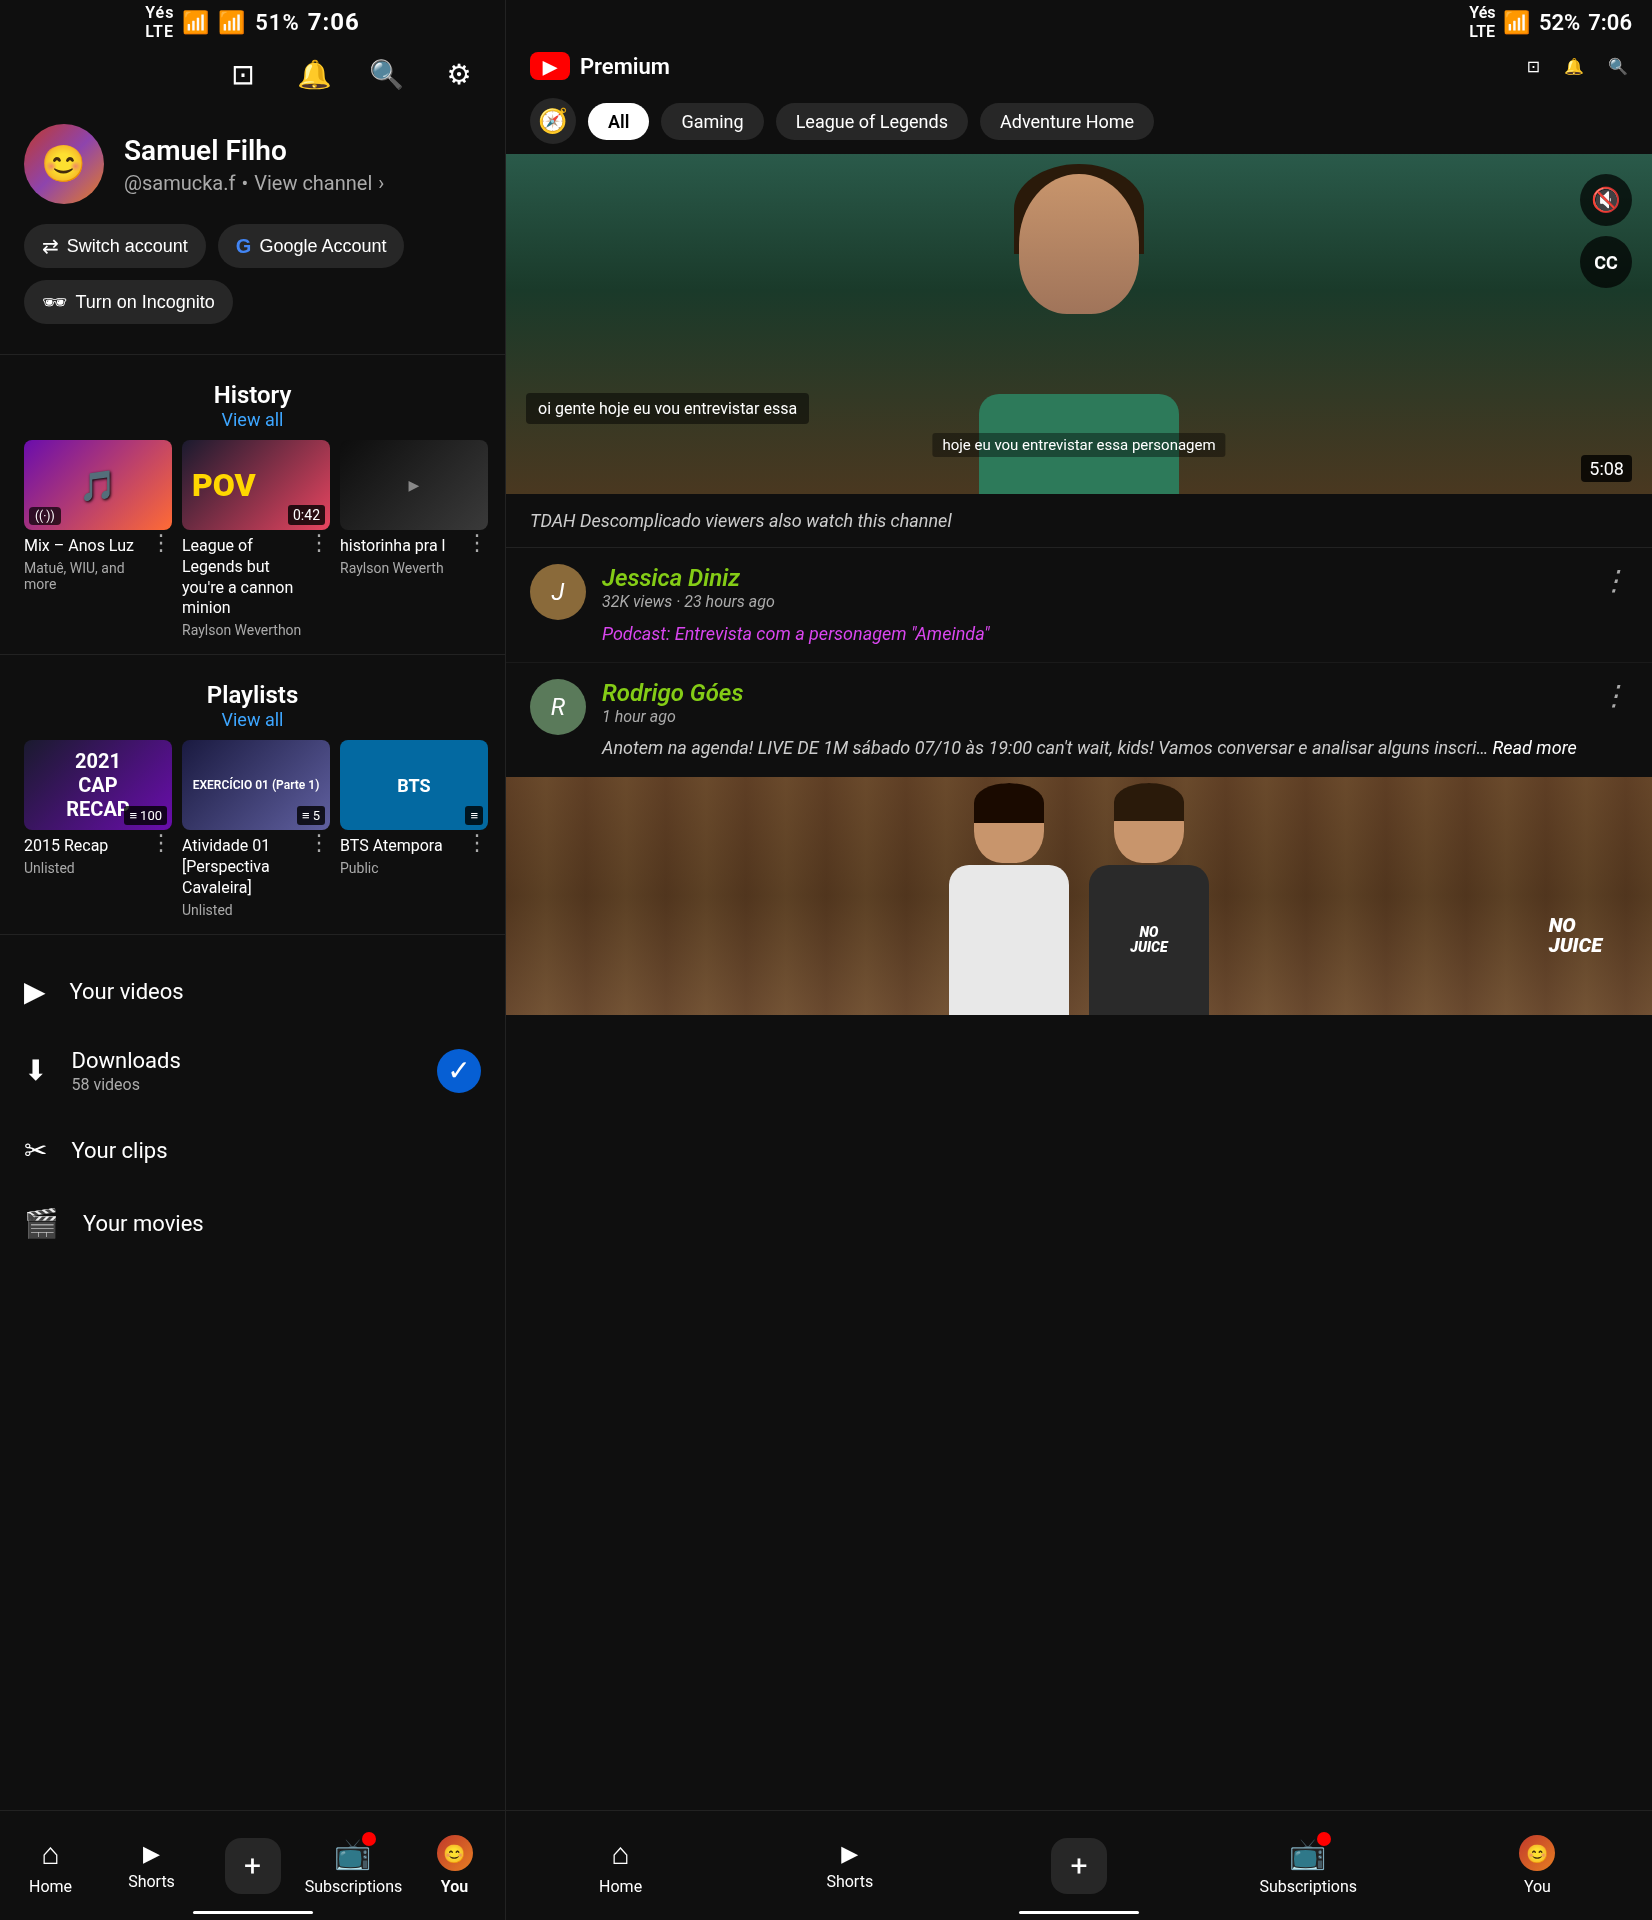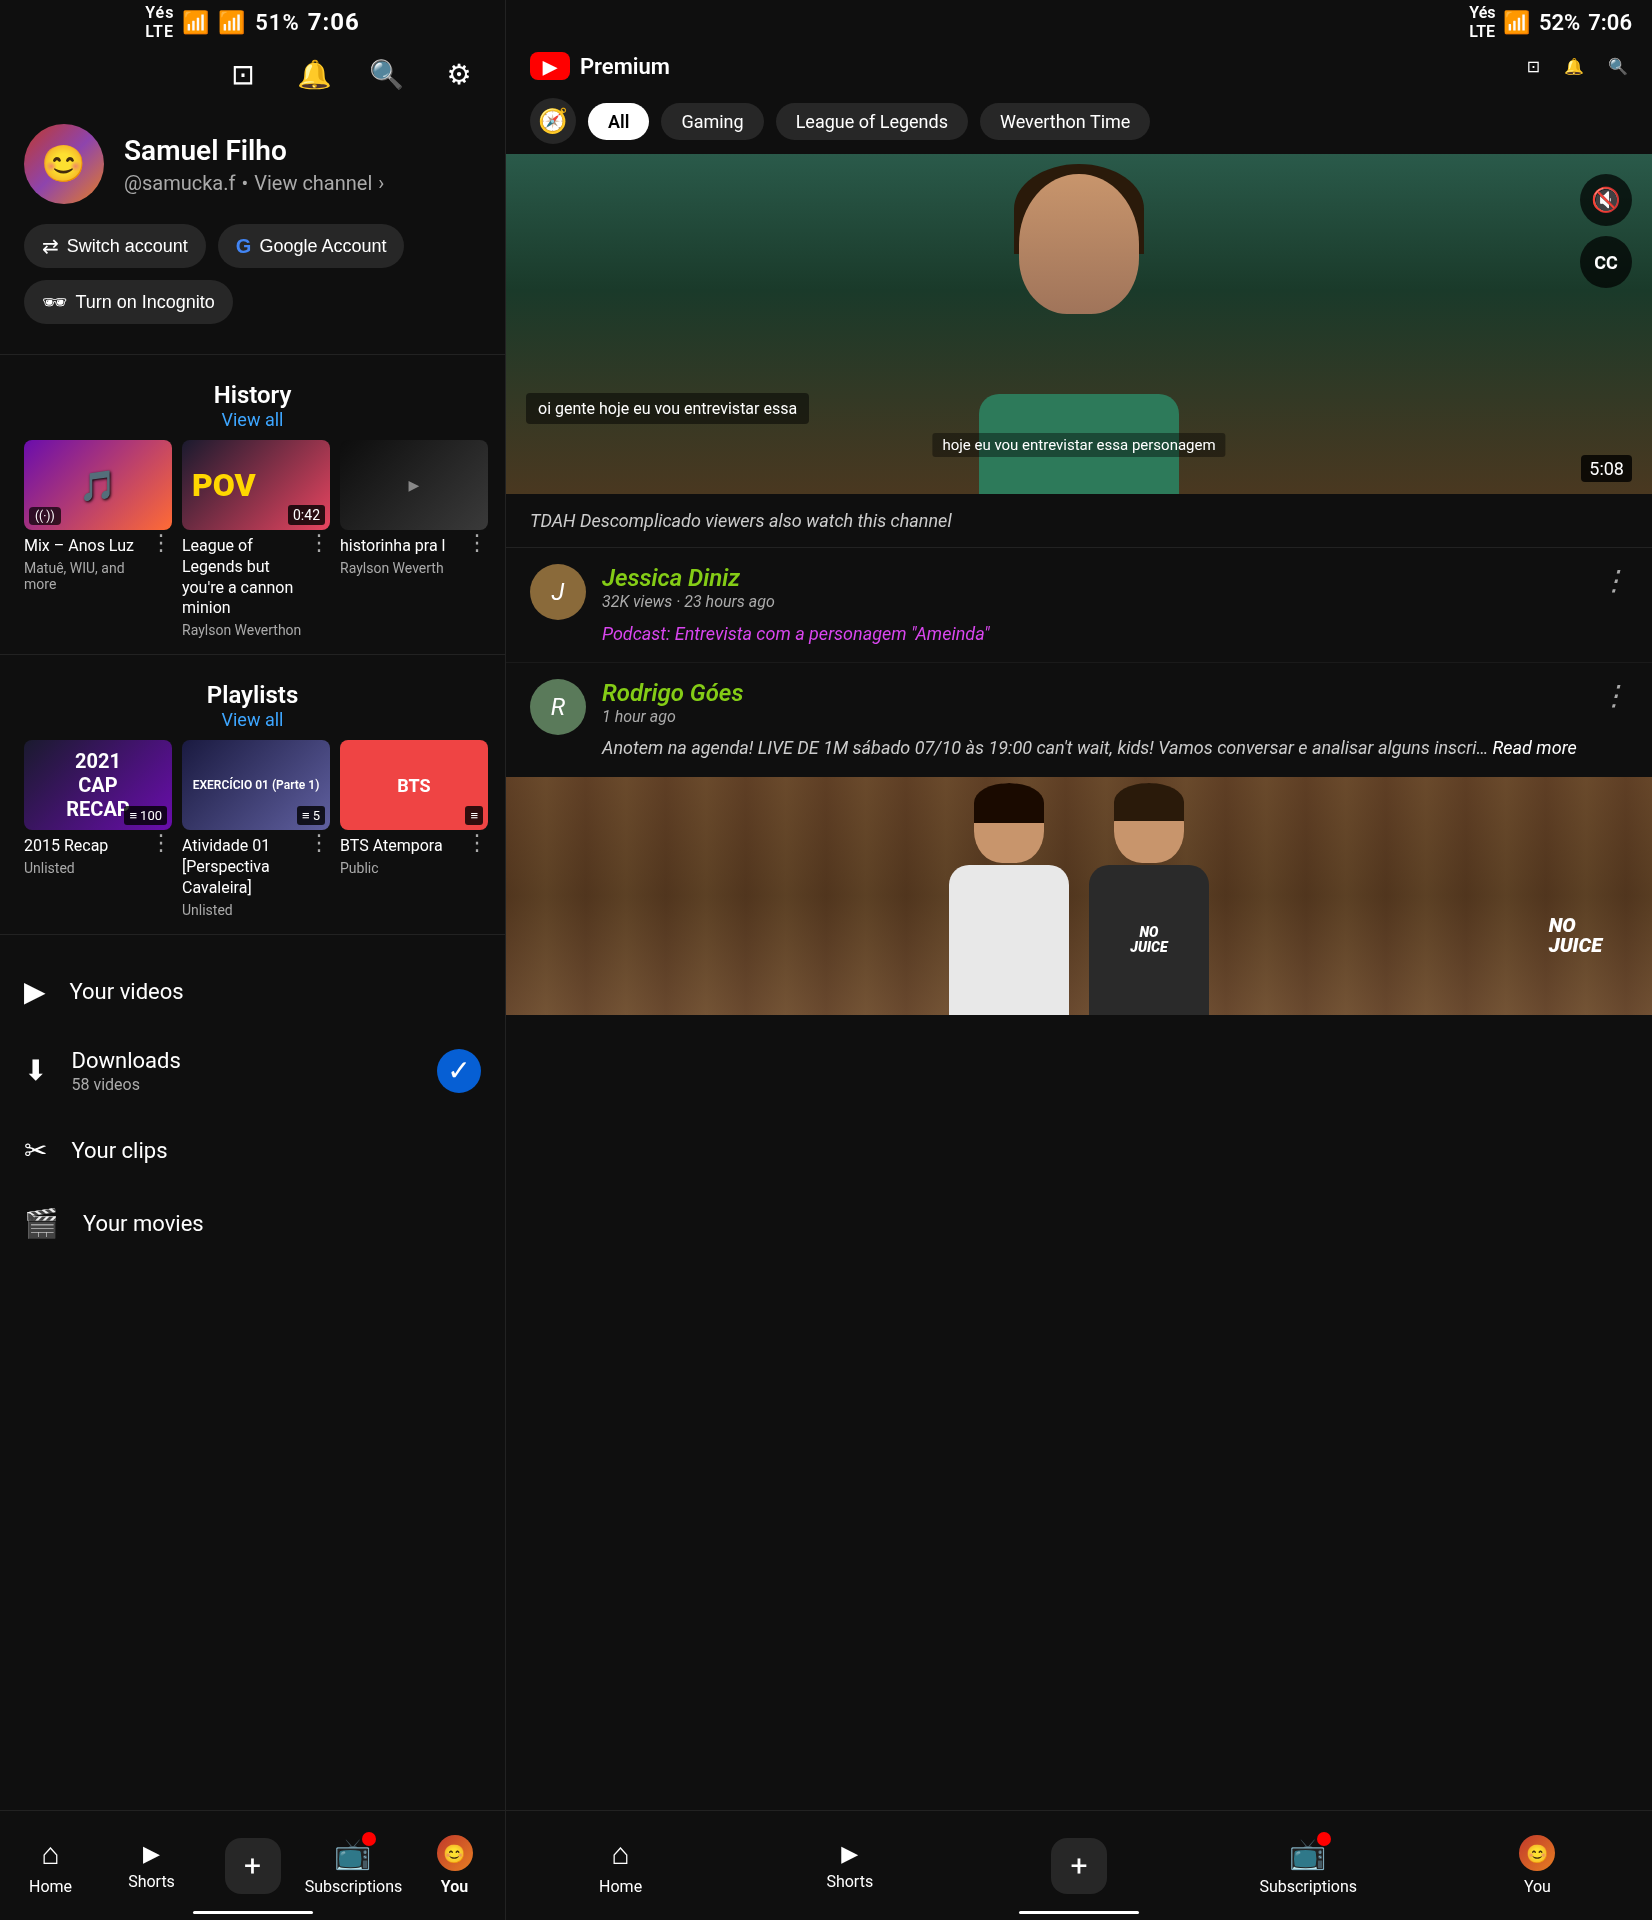--- a/index.html
+++ b/index.html
@@ -357,21 +357,21 @@
 
     
     .thumb-mix { background: linear-gradient(135deg, #6a0dad, #ff6b35); }
     .thumb-pov { background: linear-gradient(135deg, #1a1a2e, #e94560); }
     .thumb-hist { background: linear-gradient(135deg, #0d0d0d, #3a3a3a); }
     .pov-text { font-size: 32px; font-weight: 900; color: #ffd700; position: absolute; left: 10px; top: 50%; transform: translateY(-50%); }
 
     
     .pl-recap { background: linear-gradient(135deg, #1a1a2e, #6a0dad); }
     .pl-exerc { background: linear-gradient(135deg, #1a1a40, #6060a0); }
-    .pl-bts { background: #ef4444; }
+    .pl-bts { background: #0369a1; }
 
     .scroll-indicator {
       height: 3px; background: #fff; border-radius: 2px;
       margin: 0 auto; width: 120px;
     }
 
     
     .face-circle {
       width: 120px; height: 140px;
       border-radius: 50% 50% 40% 40%;
@@ -630,21 +630,21 @@
       <div class="icon-btn">🔔</div>
       <div class="icon-btn">🔍</div>
     </div>
   </div>
 
   <div class="filter-bar">
     <div class="filter-chip compass">🧭</div>
     <div class="filter-chip active">All</div>
     <div class="filter-chip">Gaming</div>
     <div class="filter-chip">League of Legends</div>
-    <div class="filter-chip">Weverthon Time</div>
+    <div class="filter-chip">Adventure Home</div>
   </div>
 
   <div class="video-player">
     <div class="video-bg">
       <div class="video-person">
 
         <div style="position:relative; width:100%; height:100%; background: linear-gradient(180deg, #2a5a4a 0%, #1a3a2a 40%, #4a3820 100%);">
           <div class="hair"></div>
           <div class="face-circle"></div>
           <div class="shirt"></div>

